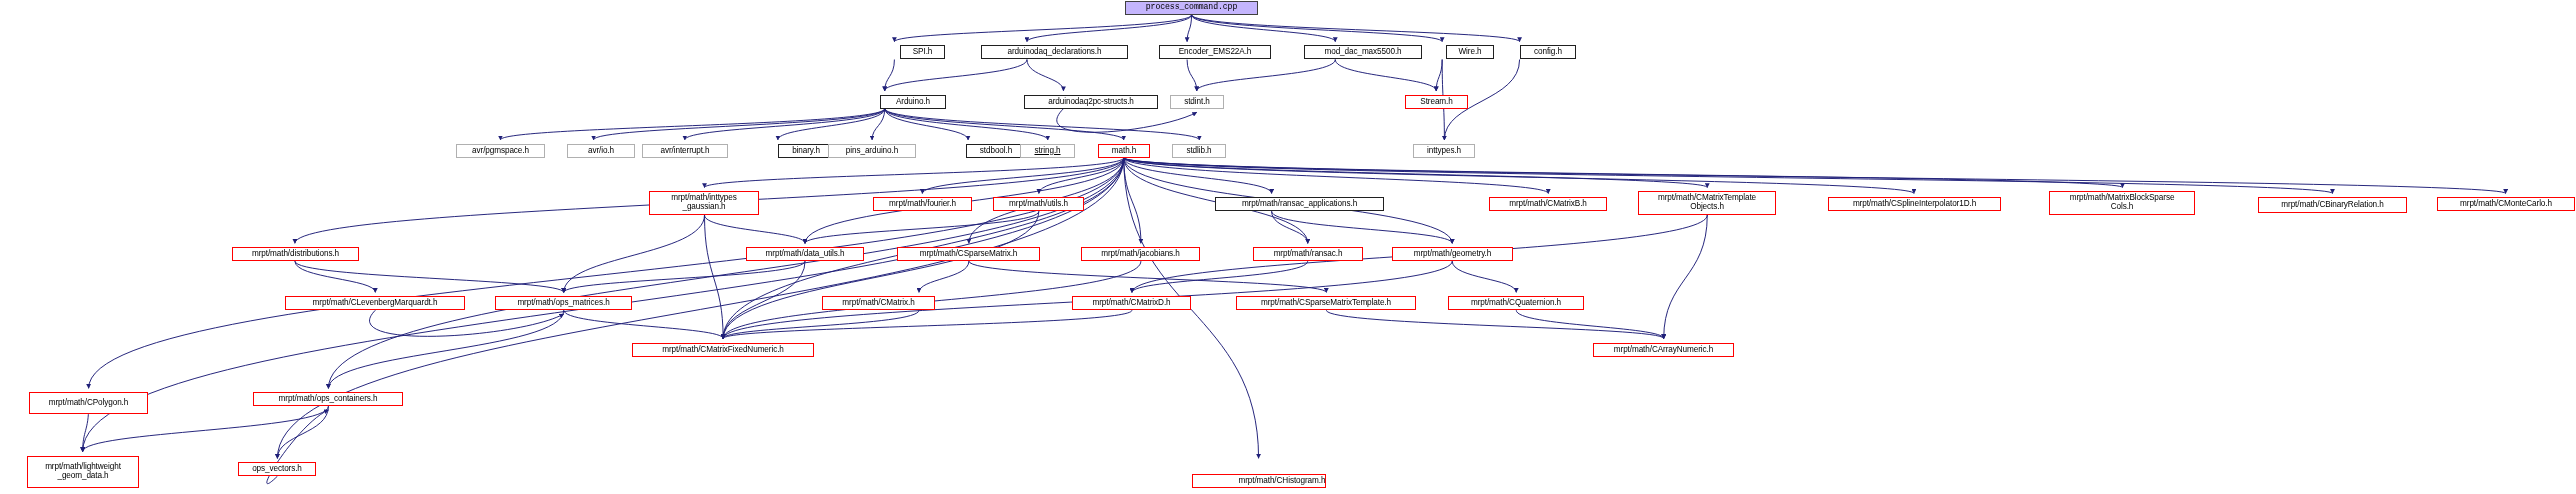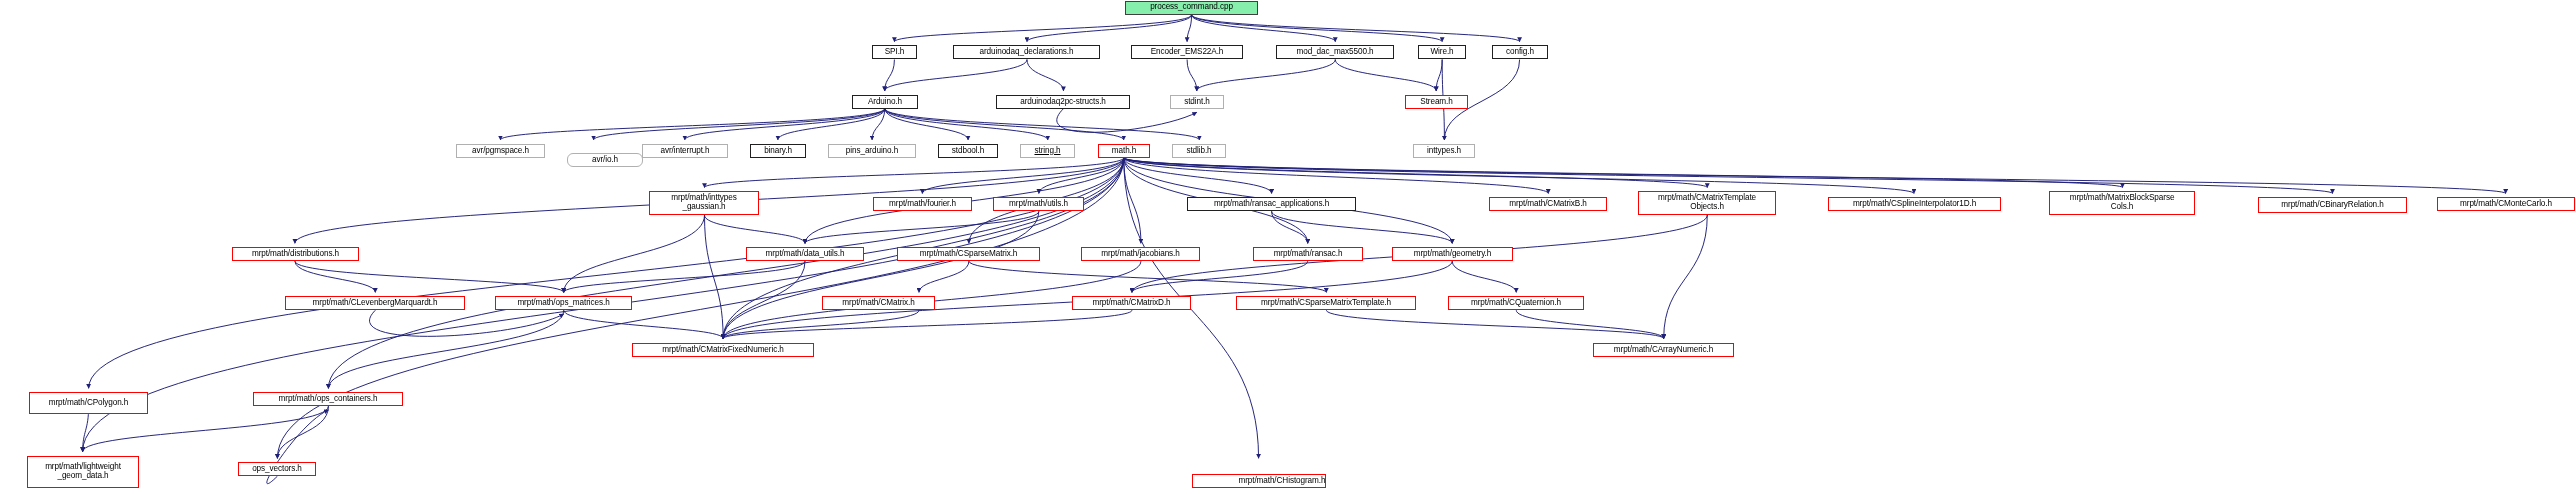--- a/index.html
+++ b/index.html
@@ -34,28 +34,30 @@
     border: 0.7px solid #ff0000;
     color: #000000;
     font-size: 8.2px;
     line-height: 8.6px;
     letter-spacing: -0.1px;
     white-space: pre-line;
     padding: 0 2.2px;
     z-index: 5;
   }
   .node.root {
-    background: #86efac;
+    background: #c4b5fd;
     border: 0.7px solid #404040;
+    font-family: Liberation Mono, monospace;
   }
   .node.grey {
     border: 0.7px solid #b0b0b0;
   }
   .node.black {
     border: 0.7px solid #202020;
+    margin-left: 28px;
   }
   .node.thick {
     border-width: 1.5px;
   }
 </style>
 </head>
 <body>
 
 <div id="graph">
   <svg id="edges" viewBox="0 0 3459 664" preserveAspectRatio="none">
@@ -150,21 +152,21 @@
       <div class="node black" style="left: 953px; top: 45px; width: 147px; height: 14px;">arduinodaq_declarations.h</div>
       <div class="node black" style="left: 1131px; top: 45px; width: 112px; height: 14px;">Encoder_EMS22A.h</div>
       <div class="node black" style="left: 1276px; top: 45px; width: 118px; height: 14px;">mod_dac_max5500.h</div>
       <div class="node black" style="left: 1418px; top: 45px; width: 48px; height: 14px;">Wire.h</div>
       <div class="node black" style="left: 1492px; top: 45px; width: 56px; height: 14px;">config.h</div>
       <div class="node black" style="left: 852px; top: 95px; width: 66px; height: 14px;">Arduino.h</div>
       <div class="node black" style="left: 996px; top: 95px; width: 134px; height: 14px;">arduinodaq2pc-structs.h</div>
       <div class="node grey" style="left: 1170px; top: 95px; width: 54px; height: 14px;">stdint.h</div>
       <div class="node red" style="left: 1405px; top: 95px; width: 63px; height: 14px;">Stream.h</div>
       <div class="node grey" style="left: 456px; top: 144px; width: 89px; height: 14px;">avr/pgmspace.h</div>
-      <div class="node grey" style="left: 567px; top: 153px; width: 76px; height: 14px; border-radius: 6px;">avr/io.h</div>
+      <div class="node grey" style="left: 567px; top: 144px; width: 68px; height: 14px;">avr/io.h</div>
       <div class="node grey" style="left: 642px; top: 144px; width: 86px; height: 14px;">avr/interrupt.h</div>
       <div class="node black" style="left: 750px; top: 144px; width: 56px; height: 14px;">binary.h</div>
       <div class="node grey" style="left: 828px; top: 144px; width: 88px; height: 14px;">pins_arduino.h</div>
       <div class="node black" style="left: 938px; top: 144px; width: 60px; height: 14px;">stdbool.h</div>
       <div class="node grey" style="left: 1020px; top: 144px; width: 55px; height: 14px; text-decoration: underline;">string.h</div>
       <div class="node red" style="left: 1098px; top: 144px; width: 52px; height: 14px;">math.h</div>
       <div class="node grey" style="left: 1172px; top: 144px; width: 54px; height: 14px;">stdlib.h</div>
       <div class="node grey" style="left: 1413px; top: 144px; width: 62px; height: 14px;">inttypes.h</div>
       <div class="node red" style="left: 649px; top: 191px; width: 110px; height: 24px;">mrpt/math/inttypes
 _gaussian.h</div>

